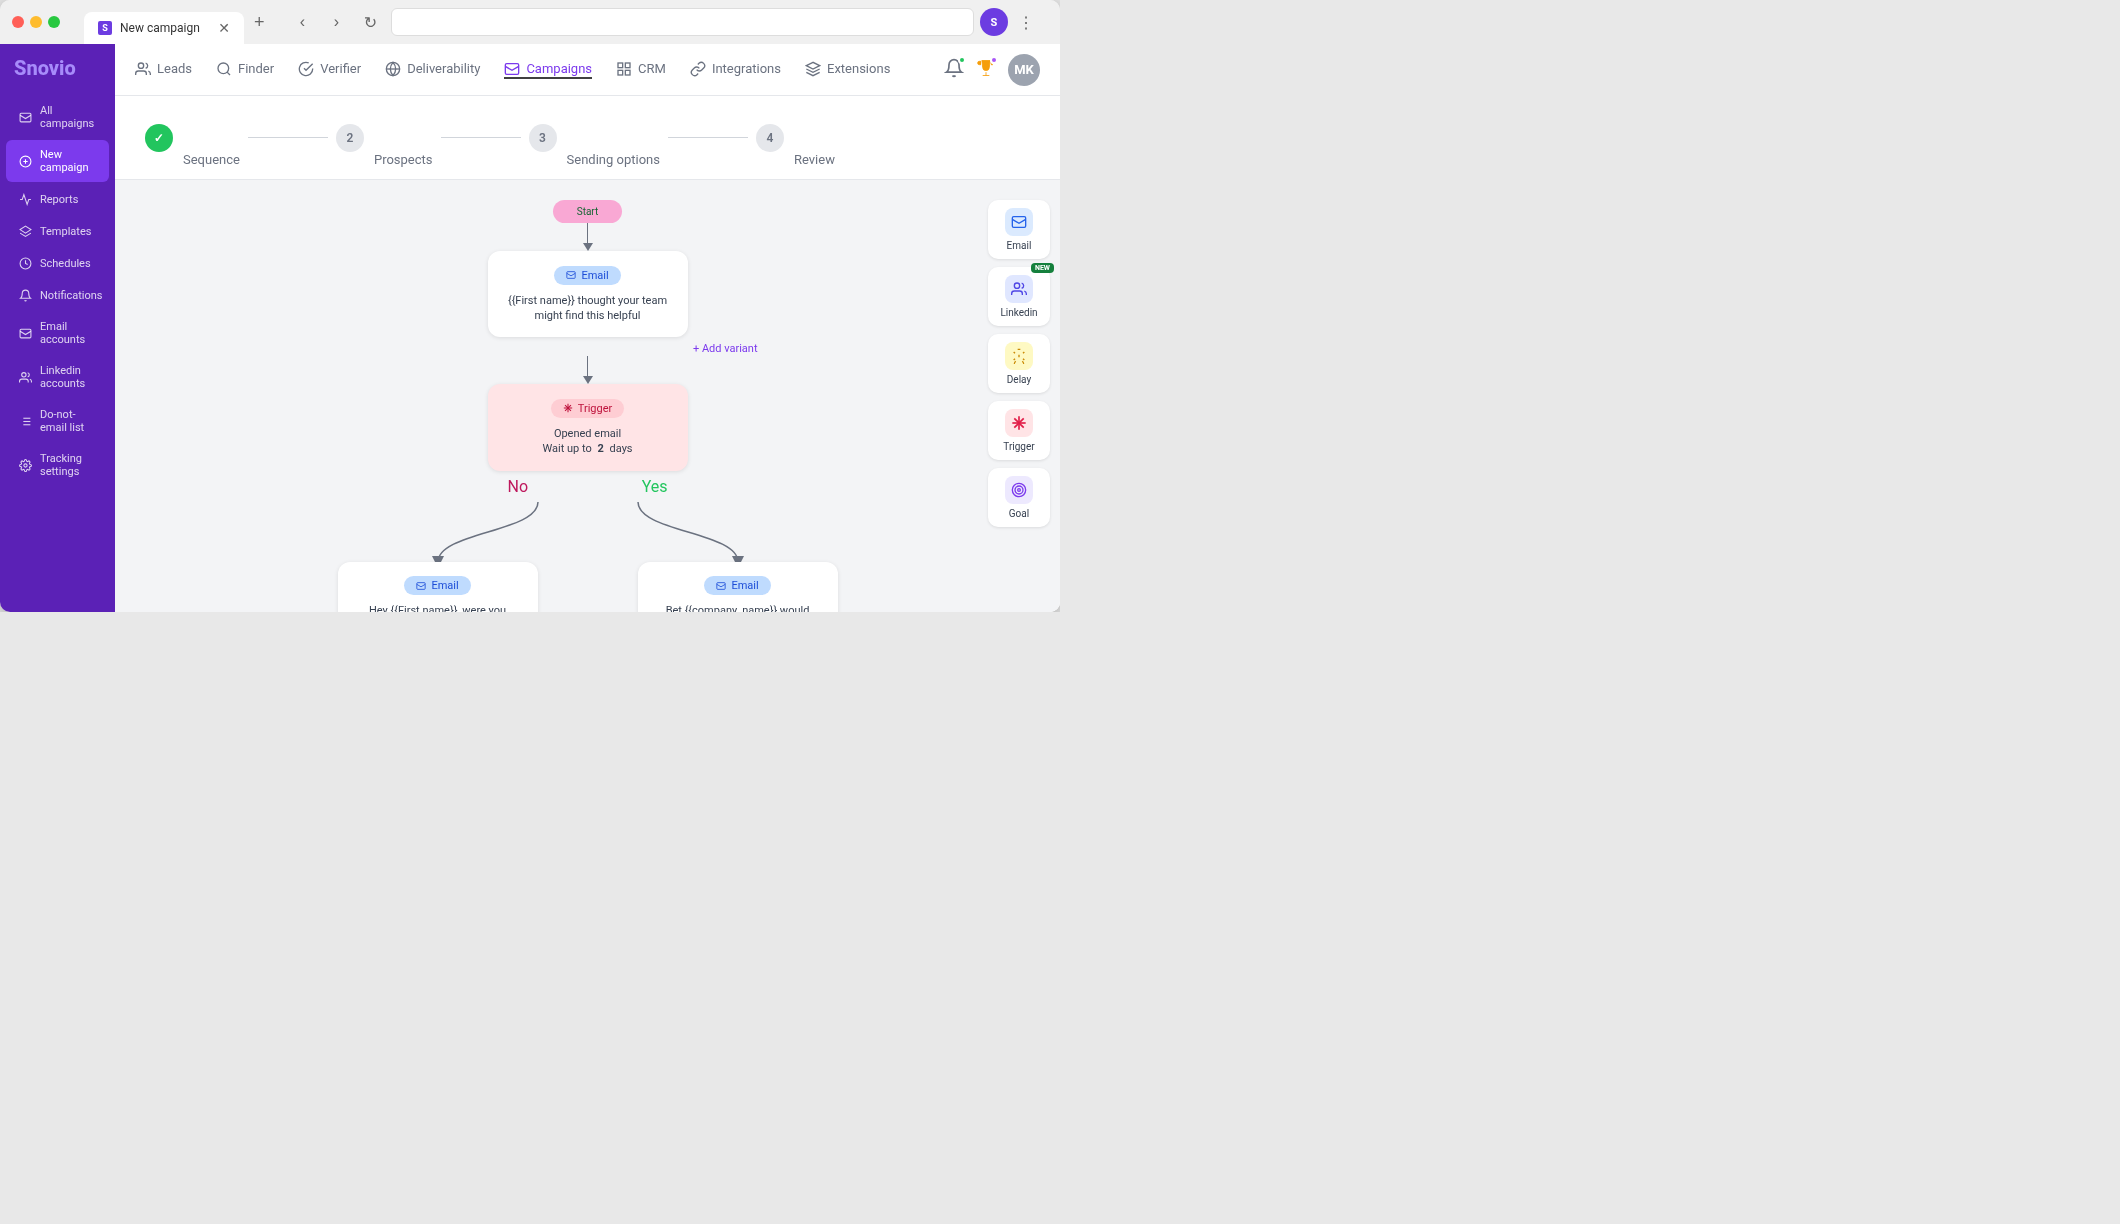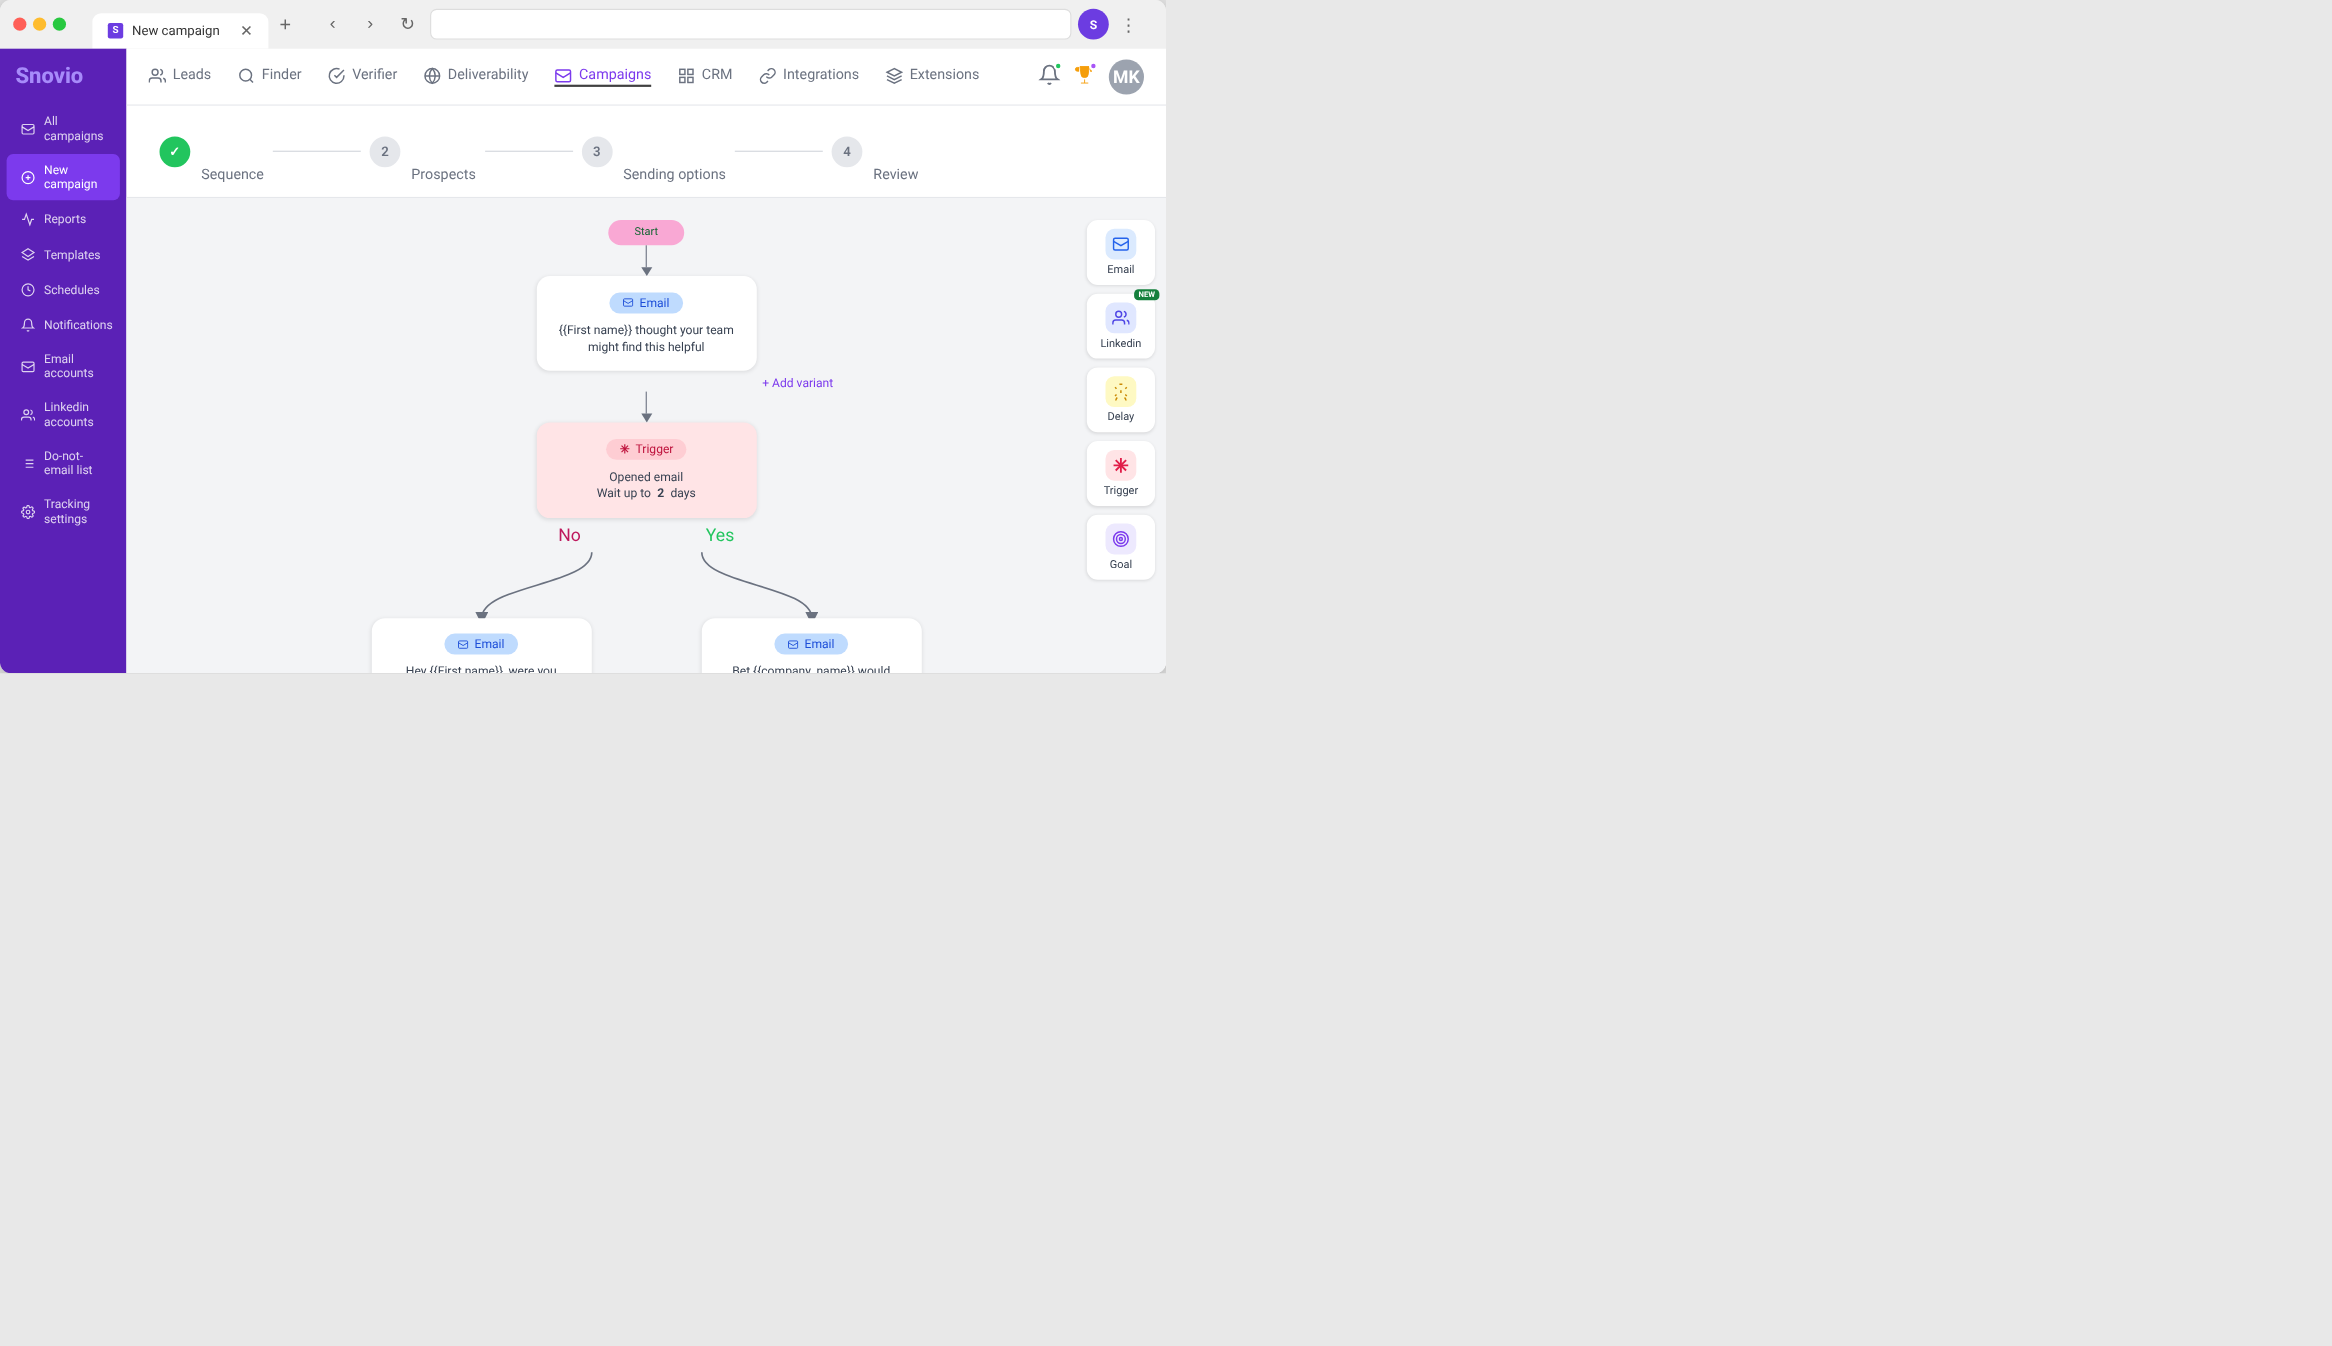--- a/index.html
+++ b/index.html
@@ -42,21 +42,21 @@
     
     .top-nav { display: flex; align-items: center; padding: 0 20px; height: 52px; border-bottom: 1px solid #e5e7eb; gap: 24px; flex-shrink: 0; }
     .top-nav-item { display: flex; align-items: center; gap: 6px; font-size: 13px; color: #6b7280; cursor: pointer; padding-bottom: 2px; }
     .top-nav-item.active { color: #7c3aed; border-bottom: 2px solid #404040; padding-bottom: 0; }
     .top-nav-icon { width: 16px; height: 16px; }
     .top-nav-right { margin-left: auto; display: flex; align-items: center; gap: 12px; }
     .notif-icon { position: relative; }
     .notif-dot { position: absolute; top: -2px; right: -2px; width: 8px; height: 8px; background: #22c55e; border-radius: 50%; border: 2px solid white; }
     .trophy-icon { position: relative; }
     .trophy-dot { position: absolute; top: -2px; right: -2px; width: 8px; height: 8px; background: #a855f7; border-radius: 50%; border: 2px solid white; }
-    .avatar { width: 32px; height: 32px; border-radius: 50%; background: #9ca3af; display: flex; align-items: center; justify-content: center; color: white; font-size: 16px; font-weight: bold; }
+    .avatar { width: 32px; height: 32px; border-radius: 50%; background: #9ca3af; display: flex; align-items: center; justify-content: center; color: white; font-size: 13px; font-weight: bold; }
 
     
     .wizard-steps { display: flex; align-items: center; padding: 12px 30px; border-bottom: 1px solid #e5e7eb; gap: 0; flex-shrink: 0; }
     .step { display: flex; align-items: center; gap: 10px; }
     .step-circle { width: 28px; height: 28px; border-radius: 50%; background: #e5e7eb; display: flex; align-items: center; justify-content: center; font-size: 12px; color: #6b7280; font-weight: 600; flex-shrink: 0; }
     .step-circle.done { background: #22c55e; color: white; }
     .step-label { font-size: 13px; color: #6b7280; margin-top: 44px; }
     .step-line { height: 1px; width: 80px; background: #d1d5db; margin: 0 8px; }
 
     

